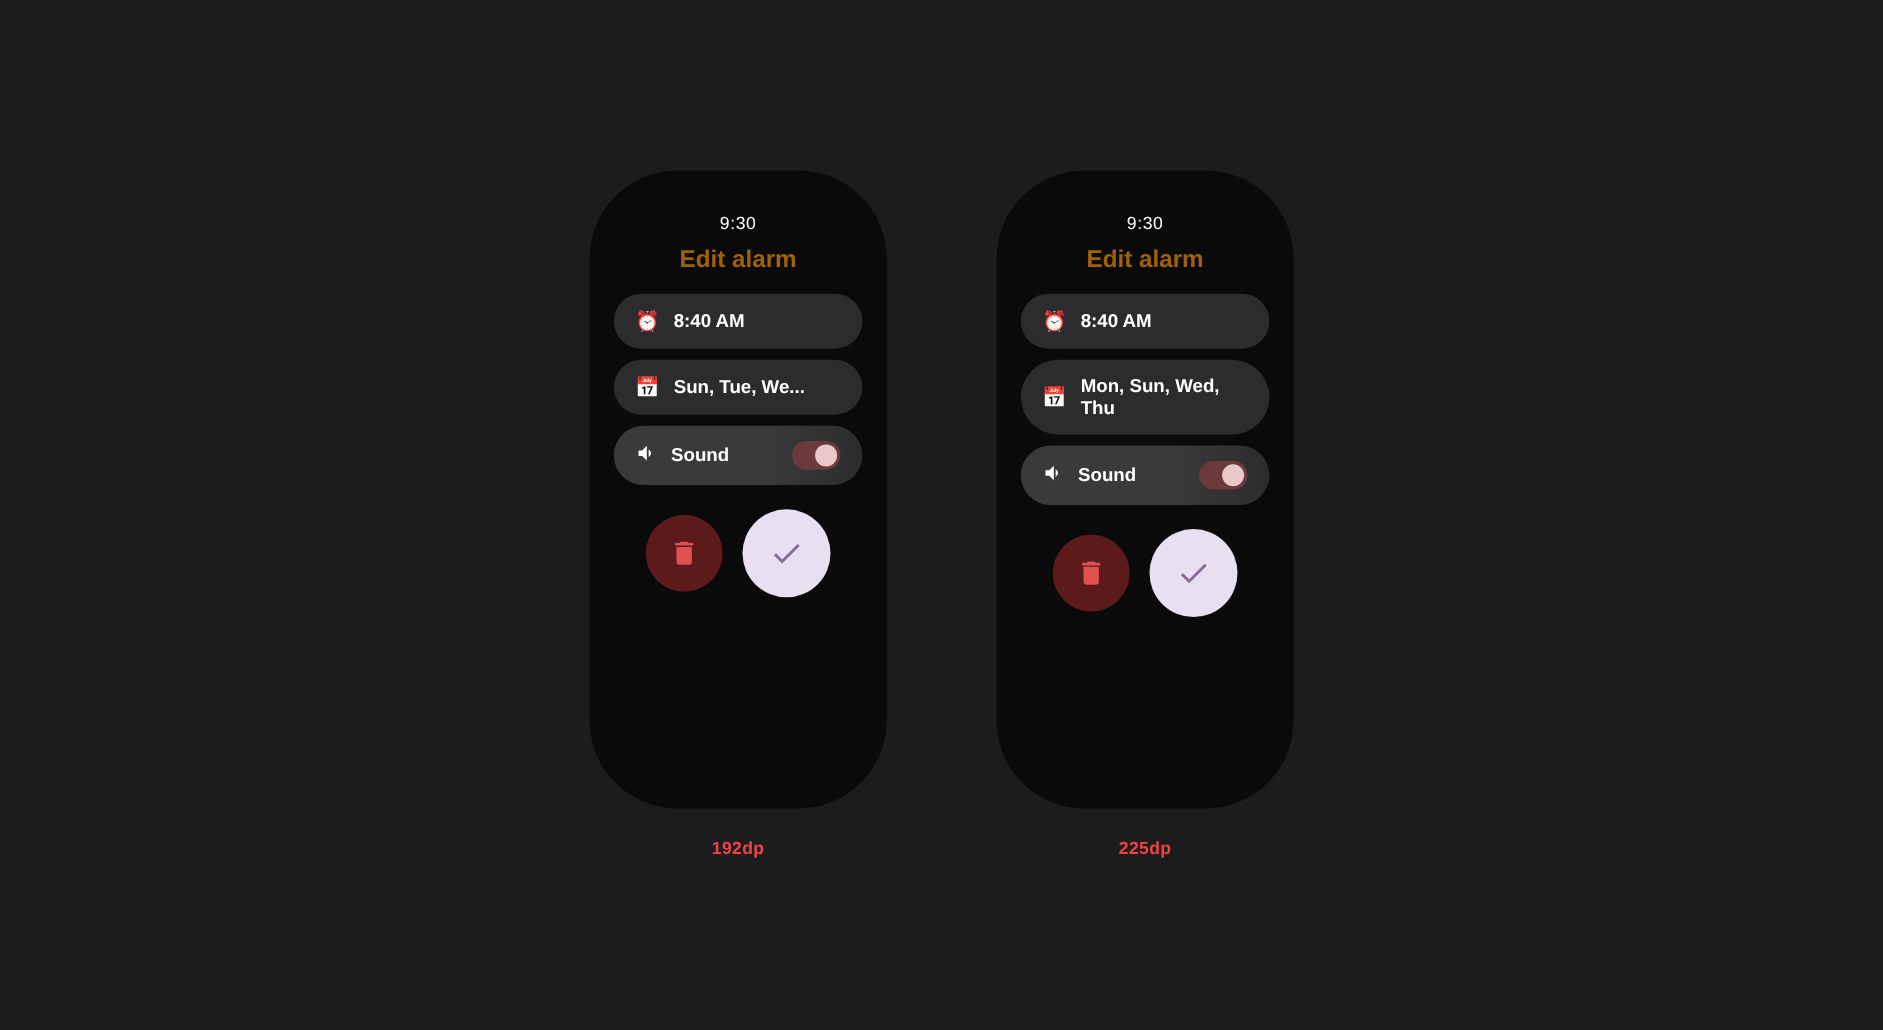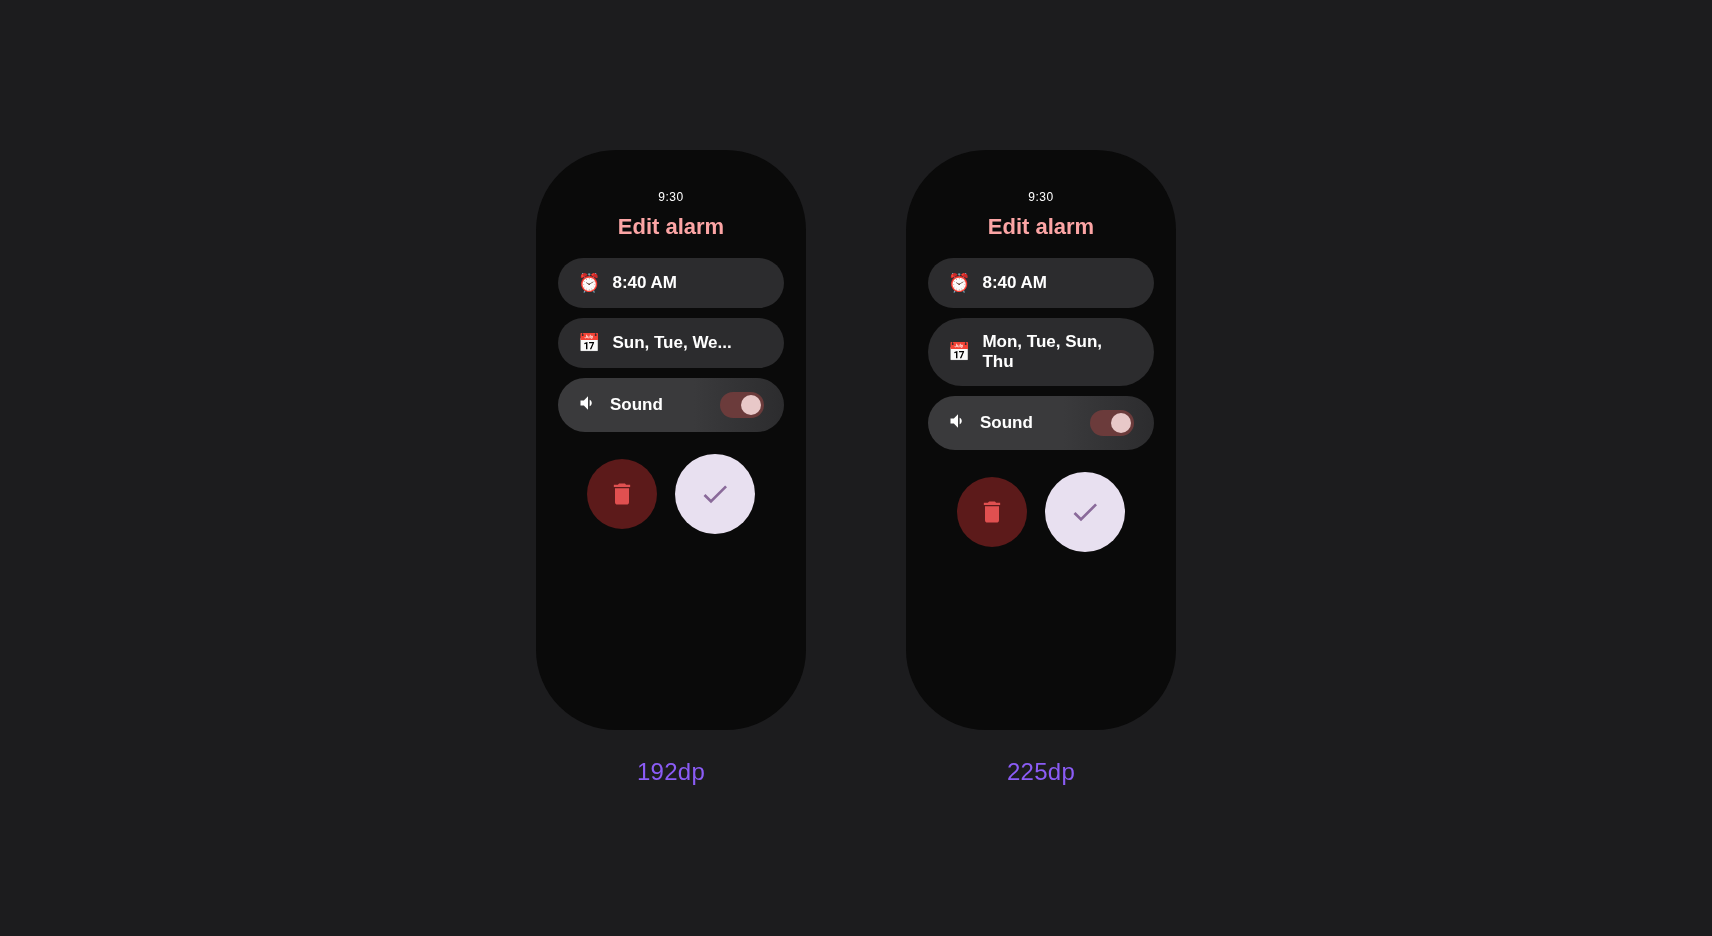--- a/index.html
+++ b/index.html
@@ -30,29 +30,29 @@
       display: flex;
       flex-direction: column;
       align-items: center;
       padding: 40px 22px 40px;
       gap: 0;
       position: relative;
     }
 
     .watch-time {
       color: #ffffff;
-      font-size: 12px;
+      font-size: 16px;
       font-weight: 400;
       letter-spacing: 0.5px;
       margin-bottom: 10px;
       text-align: center;
     }
 
     .watch-title {
-      color: #fca5a5;
+      color: #a16207;
       font-size: 22px;
       font-weight: 700;
       margin-bottom: 18px;
       text-align: left;
     }
 
     .watch-items {
       display: flex;
       flex-direction: column;
       gap: 10px;
@@ -142,23 +142,23 @@
       fill: #e05050;
     }
 
     .btn-confirm svg {
       width: 32px;
       height: 32px;
       fill: #8a6a9a;
     }
 
     .watch-label {
-      color: #8b5cf6;
-      font-size: 24px;
-      font-weight: 400;
+      color: #ef4444;
+      font-size: 16px;
+      font-weight: 700;
       letter-spacing: 0.3px;
     }
   </style>
 </head>
 <body>
 
 <div class="watch-container">
   <div class="watch-body">
     <div class="watch-time">9:30</div>
     <div class="watch-title">Edit alarm</div>
@@ -211,21 +211,21 @@
 
     <div class="watch-items">
 
       <div class="watch-item">
         <span class="watch-icon">⏰</span>
         <span class="watch-item-text">8:40 AM</span>
       </div>
 
       <div class="watch-item">
         <span class="watch-icon">📅</span>
-        <span class="watch-item-text">Mon, Tue, Sun, Thu</span>
+        <span class="watch-item-text">Mon, Sun, Wed, Thu</span>
       </div>
 
       <div class="watch-item sound-item">
         <span class="watch-icon">
           <svg width="20" height="20" viewBox="0 0 24 24" fill="white">
             <path d="M3 9v6h4l5 5V4L7 9H3zm13.5 3c0-1.77-1.02-3.29-2.5-4.03v8.05c1.48-.73 2.5-2.25 2.5-4.02z"></path>
           </svg>
         </span>
         <span class="watch-item-text">Sound</span>
         <div class="toggle">

